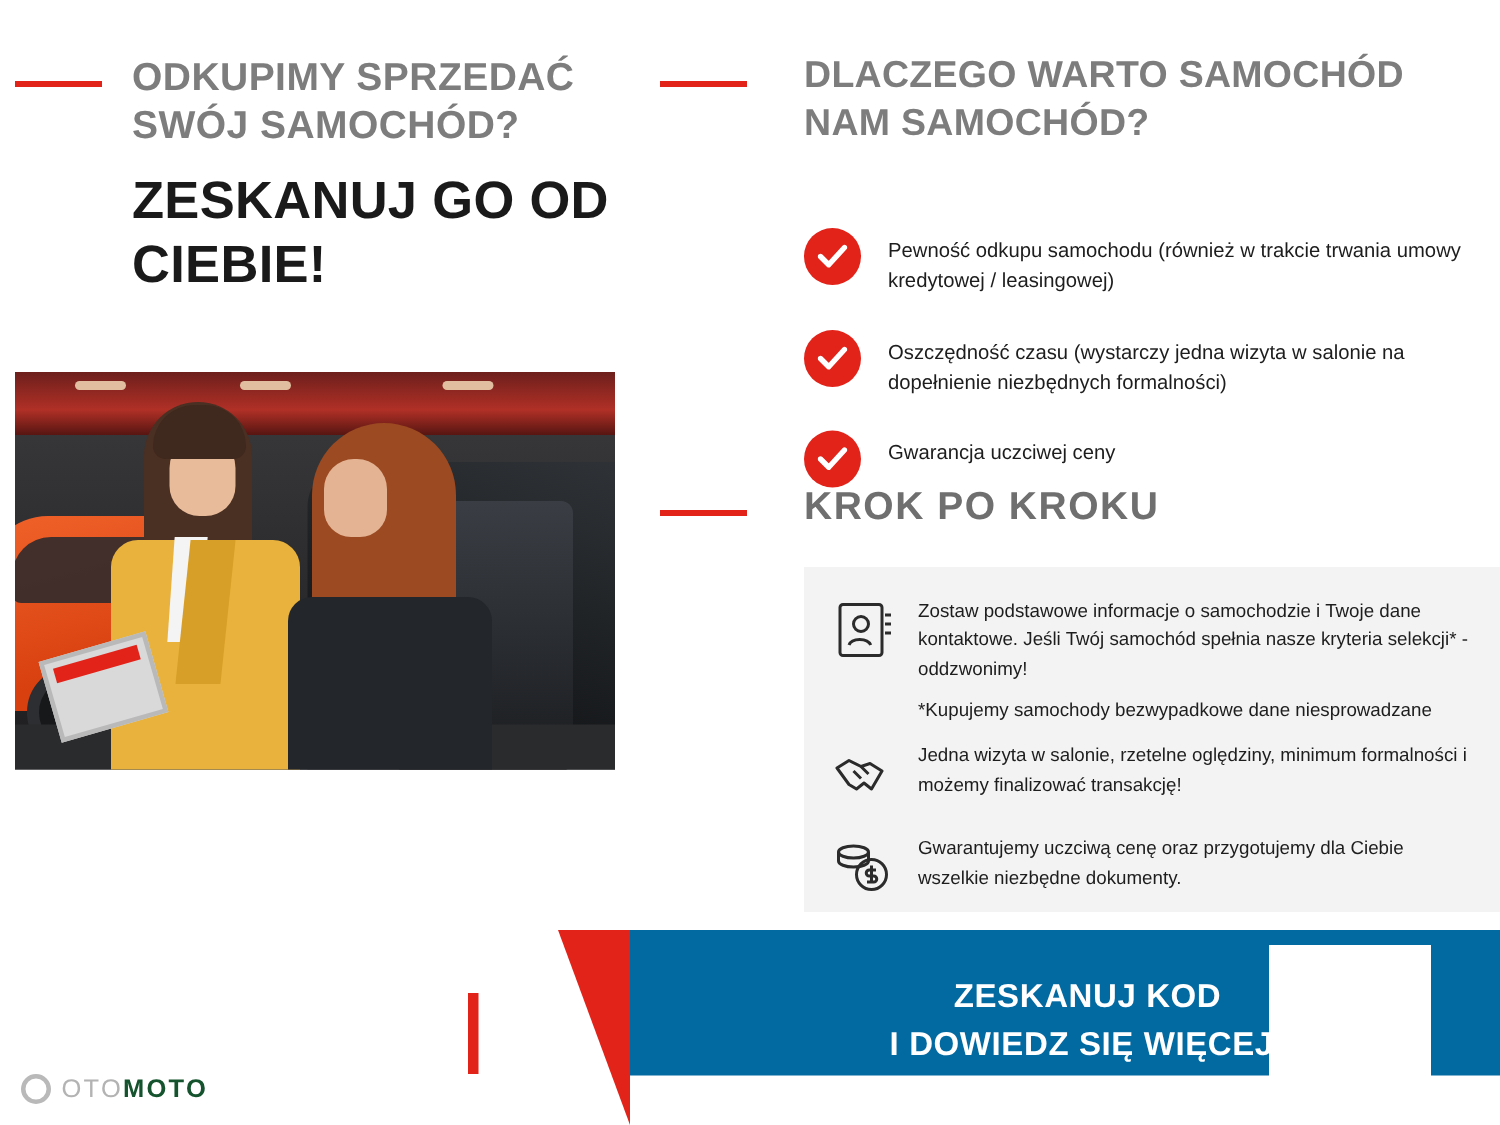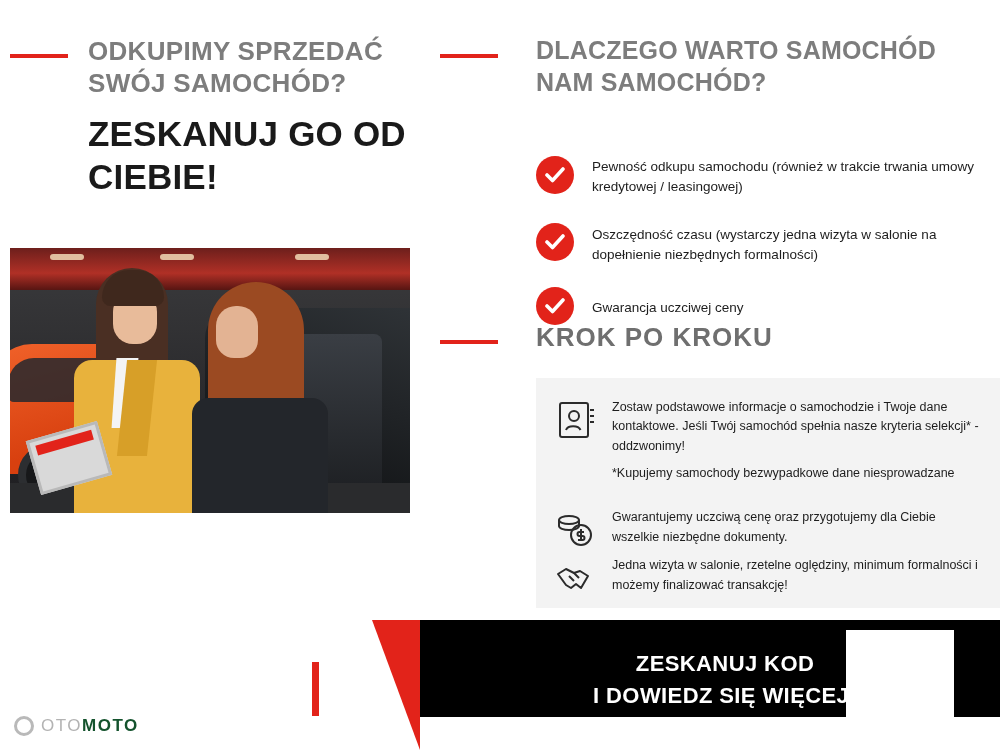--- a/index.html
+++ b/index.html
@@ -119,21 +119,21 @@
   .rule-right-1 { left:440px; top:54px; }
   .rule-right-2 { left:440px; top:340px; }
 
   .right-title {
     position:absolute; left:96px; top:34px; width:440px;
     color:#7d7d7d; font-size:25px; font-weight:bold; line-height:1.28;
     letter-spacing:0.2px;
   }
 
   .bullets { position:absolute; left:96px; top:152px; width:450px; }
-  .bullet { display:flex; align-items:center; margin-bottom:22px; }
+  .bullet { display:flex; align-items:flex-start; margin-bottom:22px; }
   .check {
     flex:0 0 auto; width:38px; height:38px; border-radius:50%;
     background:#e2231a; position:relative; margin-right:18px;
   }
   .check svg { position:absolute; left:9px; top:10px; }
   .bullet-text {
     font-size:13.5px; color:#1d1d1d; line-height:1.5; padding-top:5px;
   }
 
   .step-title {
@@ -152,21 +152,21 @@
     display:flex; align-items:center; justify-content:center;
   }
   .step-text { font-size:12.5px; color:#1d1d1d; line-height:1.55; padding-top:2px; }
   .note {
     font-size:12.5px; color:#1d1d1d; padding:10px 16px 12px 76px;
   }
 
   
   .bottom { position:absolute; left:0; top:620px; width:1000px; height:130px; background:#fff; }
   .red-band {
-    position:absolute; left:420px; top:0; width:580px; height:97px; background:#000000;
+    position:absolute; left:420px; top:0; width:580px; height:97px; background:#0369a1;
   }
   .red-band:before {
     content:""; position:absolute; left:-48px; top:0; width:0; height:0;
     border-top:130px solid #e2231a; border-left:48px solid transparent;
   }
   .band-text {
     position:absolute; left:140px; top:28px; width:330px;
     color:#fff; font-size:22px; font-weight:bold; line-height:1.45;
     text-align:center; letter-spacing:0.4px;
   }
@@ -287,42 +287,42 @@
             <circle cx="17" cy="16" r="5" fill="none" stroke="#2b2b2b" stroke-width="2"></circle>
             <path d="M9 30c1.8-5 12.4-5 14.5 0" fill="none" stroke="#2b2b2b" stroke-width="2"></path>
             <path d="M33 10h4M33 16h4M33 22h4" stroke="#2b2b2b" stroke-width="2"></path>
           </svg>
         </span>
         <span class="step-text">Zostaw podstawowe informacje o samochodzie i Twoje dane kontaktowe. Jeśli Twój samochód spełnia nasze kryteria selekcji* - oddzwonimy!</span>
       </div>
 
       <div class="note">*Kupujemy samochody bezwypadkowe dane niesprowadzane</div>
 
+      <div class="step">
+        <span class="step-ico">
+          <svg width="42" height="32" viewBox="0 0 42 32">
+            <path d="M3 12l8-5 8 4 6-2 8 5-7 12-5-4-5 4-5-3z" fill="none" stroke="#2b2b2b" stroke-width="2" stroke-linejoin="round"></path>
+            <path d="M19 11l5 5M14 14l5 5" stroke="#2b2b2b" stroke-width="2"></path>
+          </svg>
+        </span>
+        <span class="step-text">Jedna wizyta w salonie, rzetelne oględziny, minimum formalności i możemy finalizować transakcję!</span>
+      </div>
+
       <div class="step" style="padding-top:14px">
         <span class="step-ico">
           <svg width="40" height="36" viewBox="0 0 40 36">
             <ellipse cx="13" cy="8" rx="10" ry="4" fill="none" stroke="#2b2b2b" stroke-width="2"></ellipse>
             <path d="M3 8v6c0 2.2 4.5 4 10 4s10-1.8 10-4V8" fill="none" stroke="#2b2b2b" stroke-width="2"></path>
             <circle cx="25" cy="23" r="10" fill="none" stroke="#2b2b2b" stroke-width="2"></circle>
             <path d="M25 17v12M28 20h-4.5a2 2 0 000 4h3a2 2 0 010 4H22" fill="none" stroke="#2b2b2b" stroke-width="2"></path>
           </svg>
         </span>
         <span class="step-text">Gwarantujemy uczciwą cenę oraz przygotujemy dla Ciebie wszelkie niezbędne dokumenty.</span>
       </div>
 
-      <div class="step">
-        <span class="step-ico">
-          <svg width="42" height="32" viewBox="0 0 42 32">
-            <path d="M3 12l8-5 8 4 6-2 8 5-7 12-5-4-5 4-5-3z" fill="none" stroke="#2b2b2b" stroke-width="2" stroke-linejoin="round"></path>
-            <path d="M19 11l5 5M14 14l5 5" stroke="#2b2b2b" stroke-width="2"></path>
-          </svg>
-        </span>
-        <span class="step-text">Jedna wizyta w salonie, rzetelne oględziny, minimum formalności i możemy finalizować transakcję!</span>
-      </div>
-
     </div>
   </div>
 
   <div class="bottom">
     <div class="red-band">
       <div class="band-text">
         <div>ZESKANUJ KOD</div>
         <div>I DOWIEDZ SIĘ WIĘCEJ:</div>
       </div>
     </div>

